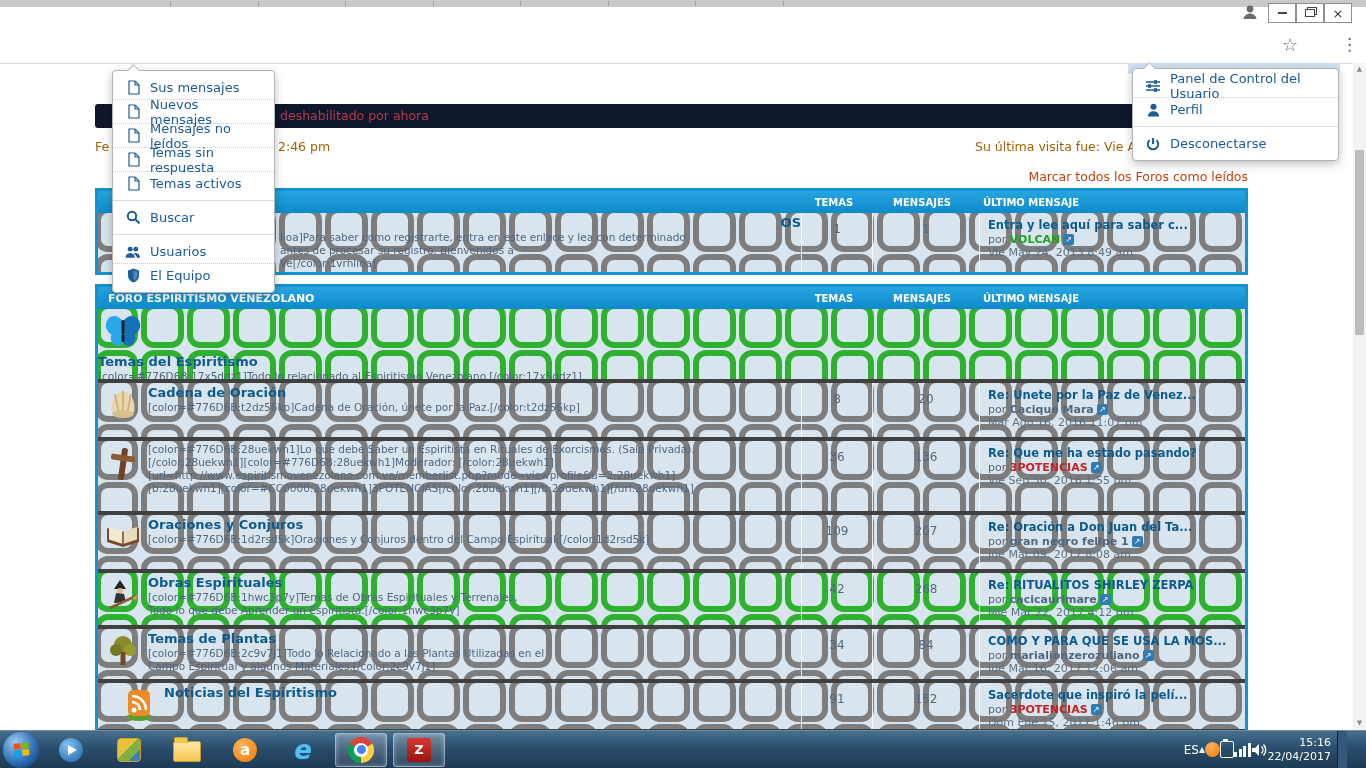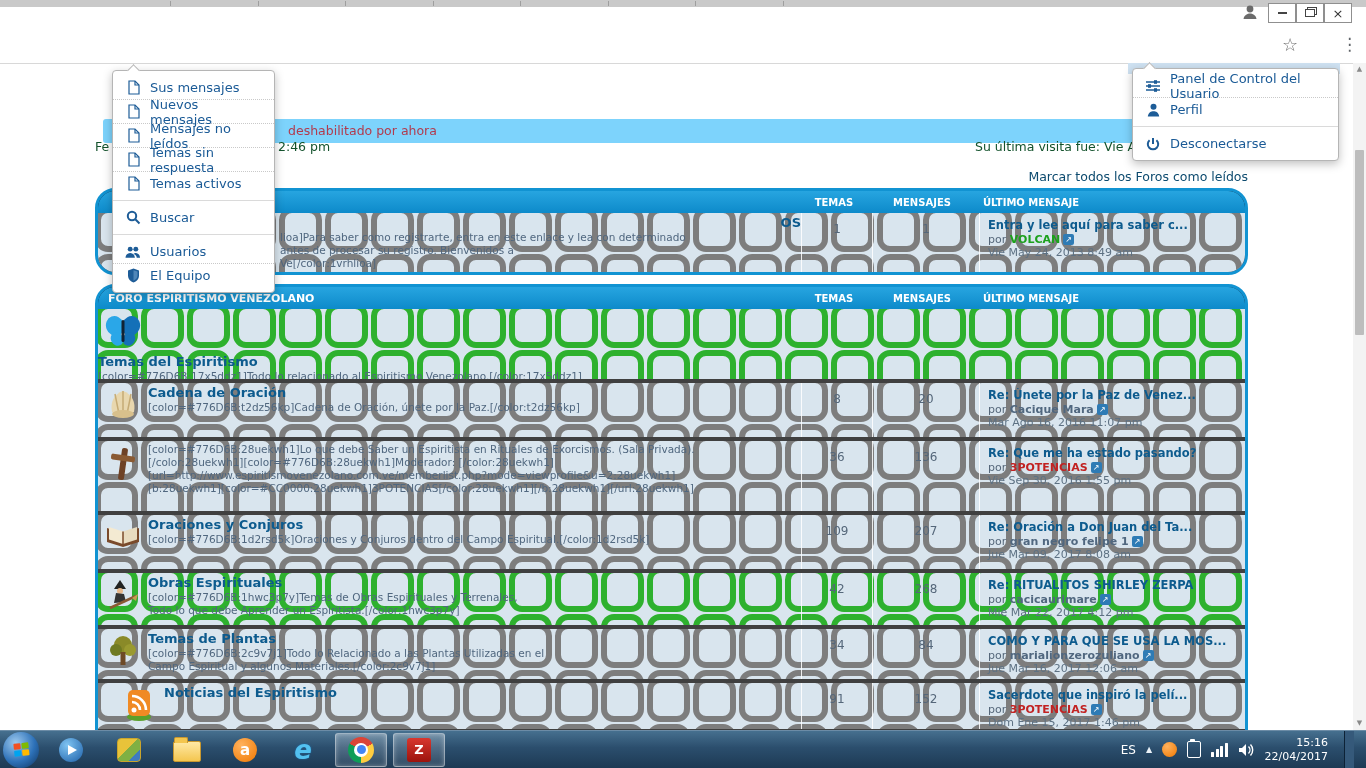--- a/index.html
+++ b/index.html
@@ -15,30 +15,30 @@
           display:flex;align-items:center;justify-content:center;}
   #btn-min{left:1268px;} #btn-restore{left:1296px;} #btn-close{left:1324px;}
   .glyph-min{display:block;width:9px;height:2px;background:#444;}
   .glyph-restore{display:block;width:8px;height:6px;border:1px solid #444;box-shadow:2px -2px 0 -1px #fff,2px -2px 0 0 #444;}
   #btn-close::after{content:"×";font-size:13px;color:#333;line-height:1;}
   #star-icon{position:absolute;left:1282px;top:34px;font-size:18px;color:#6f6f6f;}
   #dots-icon{position:absolute;left:1341px;top:34px;font-size:17px;color:#5f6368;letter-spacing:0;}
   #usermenu-trigger-band{position:absolute;left:1128px;top:63px;width:212px;height:11px;background:#cfe2f2;}
 
   
-  #alert-bar{position:absolute;left:95px;top:119px;width:1153px;height:24px;background:#7dd3fc;border-radius:3px;margin-left:8px;}
+  #alert-bar{position:absolute;left:95px;top:104px;width:1153px;height:24px;background:#0f172a;border-radius:3px;}
   #alert-bar span{position:absolute;left:185px;top:4px;font-size:12.5px;color:#b13b4e;}
-  .meta{position:absolute;font-size:12.5px;color:#14532d;}
+  .meta{position:absolute;font-size:12.5px;color:#a16207;}
   #date-frag{left:95px;top:139px;}
   #time-text{left:278px;top:139px;}
   #last-visit{left:975px;top:139px;white-space:nowrap;}
-  #mark-read{position:absolute;right:118px;top:169px;font-size:12.5px;color:#0c4a6e;cursor:pointer;}
+  #mark-read{position:absolute;right:118px;top:169px;font-size:12.5px;color:#c2410c;cursor:pointer;}
 
   
-  .panel{position:absolute;left:95px;width:1147px;border:3px solid #1193d2;border-radius:20px;overflow:hidden;background:#0f172a;}
+  .panel{position:absolute;left:95px;width:1147px;border:3px solid #1193d2;border-radius:0;overflow:hidden;background:#0f172a;}
   #panel-0{top:188px;} #panel-1{top:284px;}
   .panel-head{height:22px;background:linear-gradient(#27a5e0,#0d8aca);display:flex;align-items:center;color:#fff;}
   .ph-title{flex:1;padding-left:10px;font-size:11px;font-weight:bold;}
   .ph-top{width:70px;text-align:center;font-size:10px;font-weight:bold;}
   .ph-msg{width:106px;text-align:center;font-size:10px;font-weight:bold;}
   .ph-last{width:262px;padding-left:8px;font-size:10px;font-weight:bold;}
   .forum-row{position:relative;display:flex;overflow:hidden;background:#d9e5ee;}
   .forum-row + .forum-row{border-top:4px solid #404040;}
   .c-icon{width:50px;padding-top:5px;display:flex;justify-content:center;position:relative;z-index:3;}
   .c-main{flex:1;padding-top:2px;position:relative;z-index:3;min-width:0;}
@@ -98,21 +98,21 @@
   .ic-photo{width:24px;height:24px;border-radius:4px;background:linear-gradient(135deg,#e8c33a 0 45%,#7fb043 45% 75%,#3e7bbf 75% 100%);border:1px solid #caa52c;box-sizing:border-box;}
   .ic-folder{width:26px;height:19px;background:linear-gradient(#ffe9a6,#f4c64f);border:1px solid #c9982f;border-radius:2px;position:relative;margin-top:4px;}
   .ic-folder::before{content:"";position:absolute;left:0;top:-5px;width:12px;height:5px;background:#f4c64f;border:1px solid #c9982f;border-bottom:none;border-radius:2px 2px 0 0;}
   .ic-avast{width:24px;height:24px;border-radius:50%;background:radial-gradient(circle at 35% 30%,#ffb25e,#f07800);color:#fff;font-weight:bold;font-size:15px;display:flex;align-items:center;justify-content:center;}
   .ic-ie{color:#53c1f0;font-size:26px;font-weight:bold;font-style:italic;line-height:26px;text-shadow:0 0 2px #1b6fae;}
   .ic-chrome{width:26px;height:26px;border-radius:50%;position:relative;
              background:conic-gradient(from -60deg,#db4437 0 120deg,#ffcd40 120deg 240deg,#0f9d58 240deg 360deg);}
   .ic-chrome::before{content:"";position:absolute;left:6px;top:6px;width:14px;height:14px;border-radius:50%;background:#fff;}
   .ic-chrome::after{content:"";position:absolute;left:8.5px;top:8.5px;width:9px;height:9px;border-radius:50%;background:#4285f4;}
   .ic-fz{width:24px;height:24px;border-radius:3px;background:linear-gradient(#d8372f,#9c130d);color:#fff;font-weight:bold;font-size:13px;display:flex;align-items:center;justify-content:center;}
-  #tray{margin-left:auto;display:flex;align-items:center;gap:10px;padding-right:12px;color:#fff;}
+  #tray{margin-left:auto;display:flex;align-items:center;padding-right:19px;color:#fff;}
   #tray-lang{font-size:12px;cursor:pointer;}
   #tray-caret{font-size:8px;color:#eaf2f8;cursor:pointer;}
   .tray-avast{width:15px;height:15px;border-radius:50%;background:radial-gradient(circle at 35% 30%,#ffb25e,#f07800);cursor:pointer;}
   .tray-clip{width:12px;height:15px;border:1.5px solid #fff;border-radius:2px;position:relative;cursor:pointer;}
   .tray-clip::before{content:"";position:absolute;left:2px;top:-3px;width:5px;height:3px;background:#fff;border-radius:1px;}
   .tray-net{display:flex;align-items:flex-end;gap:1.5px;cursor:pointer;}
   .tray-net span{width:3px;background:#fff;border-radius:.5px;}
   .tray-net span:nth-child(1){height:5px;} .tray-net span:nth-child(2){height:8px;}
   .tray-net span:nth-child(3){height:11px;} .tray-net span:nth-child(4){height:14px;}
   #tray-clock{text-align:right;font-size:11px;line-height:14px;cursor:pointer;}

